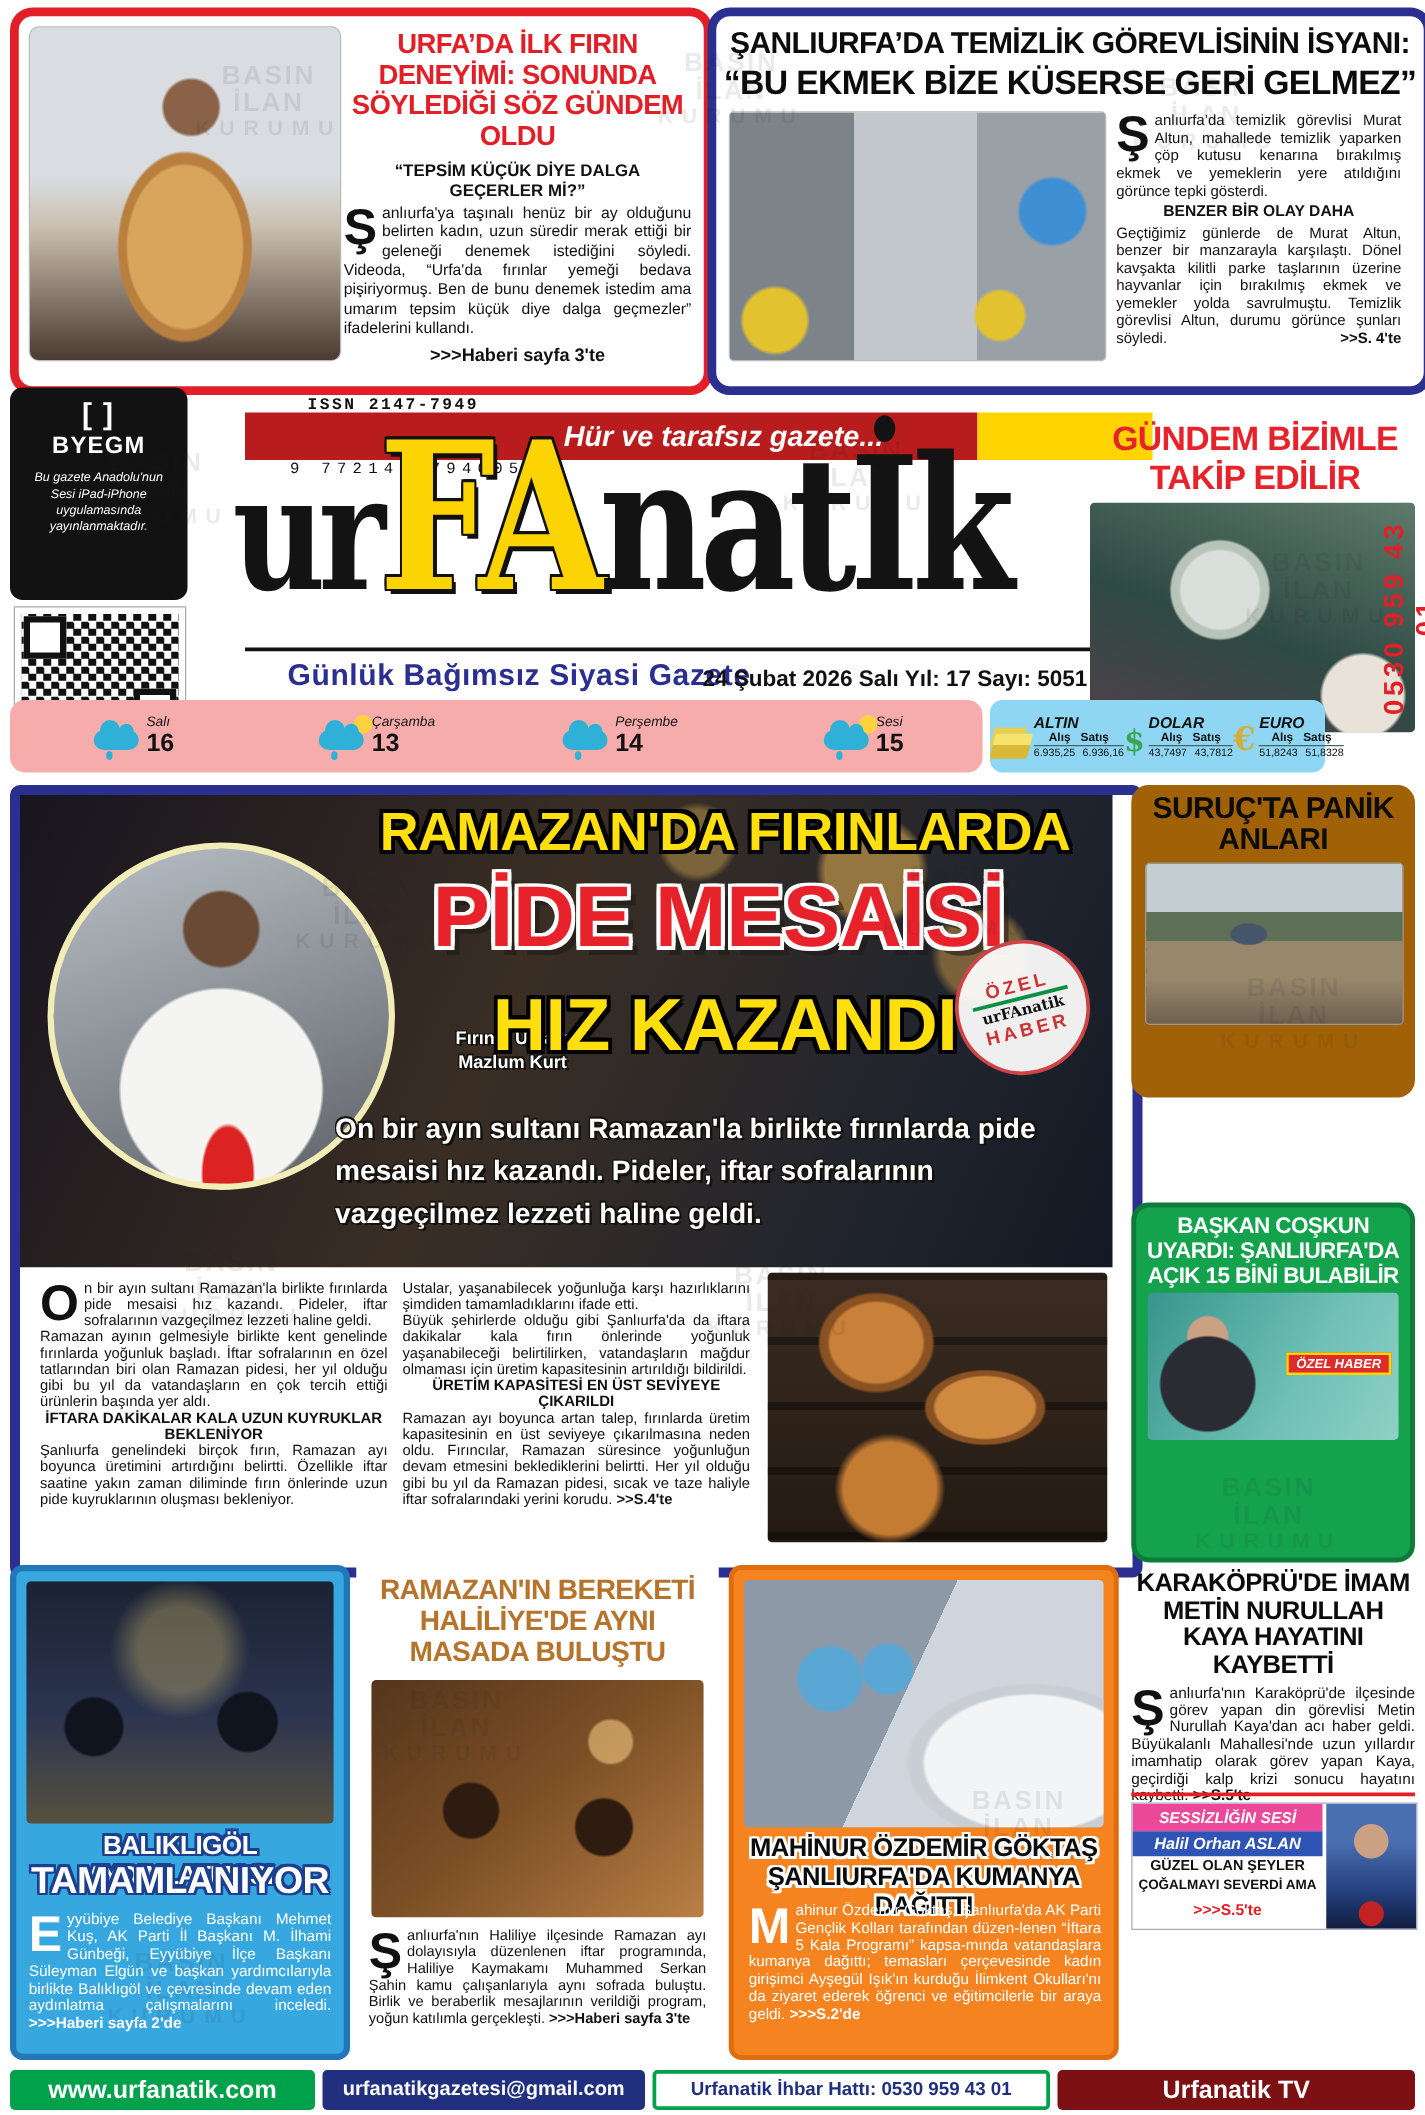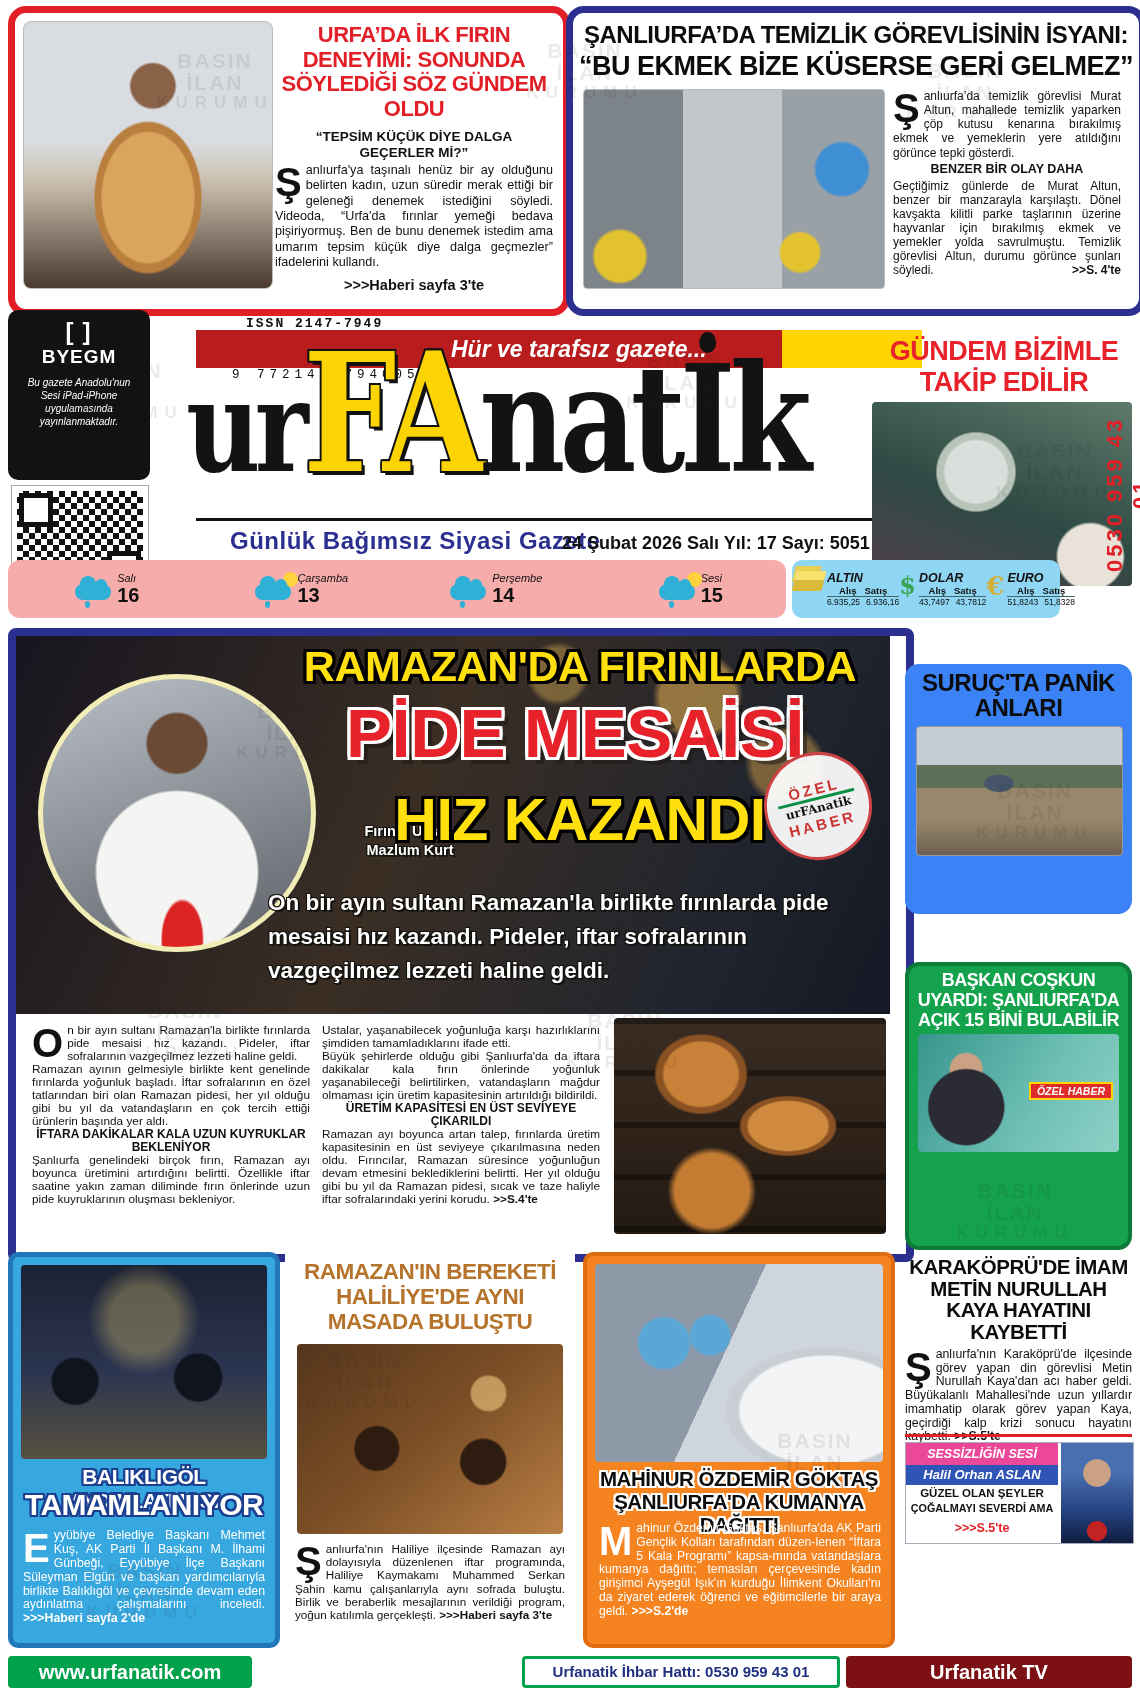--- a/index.html
+++ b/index.html
@@ -21,21 +21,21 @@
   .ph{position:absolute;border-radius:8px;overflow:hidden}
   
   .bar{position:absolute;display:flex;align-items:center}
   .wcell{flex:1;display:flex;align-items:center;justify-content:center;gap:0}
   .wicon{position:relative;width:46px;height:32px;flex:none}
   .cl{position:absolute;left:4px;top:11px;width:36px;height:16px;background:#2fb0d6;border-radius:9px}
   .cl::before{content:"";position:absolute;left:5px;top:-8px;width:16px;height:16px;background:#2fb0d6;border-radius:50%}
   .cl::after{content:"";position:absolute;right:4px;top:-5px;width:12px;height:12px;background:#2fb0d6;border-radius:50%}
   .sun{position:absolute;right:-1px;top:-1px;width:15px;height:15px;background:#ffd23e;border-radius:50%}
   .drop{position:absolute;left:14px;bottom:-3px;width:5px;height:7px;background:#2fb0d6;border-radius:50% 50% 60% 60%}
-  .ccell{flex:1;display:flex;align-items:flex-start;justify-content:center;gap:3px}
+  .ccell{flex:1;display:flex;align-items:flex-end;justify-content:center;gap:3px}
   .gold{width:30px;height:20px;flex:none;background:linear-gradient(180deg,#f7e26b 0 45%,#d9b93a 45%);transform:skewX(-14deg);border-radius:2px;box-shadow:-4px -7px 0 -2px #e8cf52}
   .cname{font-weight:bold;font-style:italic;font-size:12.5px}
   .clbl{font-size:9.5px;font-weight:bold;display:flex;gap:8px;justify-content:center}
   .cval{font-size:8.5px;display:flex;gap:6px;justify-content:center;border-top:1px solid #466}
   
   .qr{background:conic-gradient(#111 25%,#fff 0 50%,#111 0 75%,#fff 0) 0 0/12px 12px;border:5px solid #fff;outline:1px solid #aaa}
   .qr i{position:absolute;width:24px;height:24px;border:5px solid #111;background:#fff}
   .bars{background:repeating-linear-gradient(90deg,#000 0 2px,#fff 2px 4px,#000 4px 7px,#fff 7px 10px,#000 10px 11px,#fff 11px 14px)}
   .mono{font-family:"Liberation Mono",monospace}
   
@@ -258,21 +258,21 @@
       </div>
       <div class="ph" style="left:598px;top:4px;width:272px;height:216px;border-radius:4px;
                   background:radial-gradient(ellipse at 32% 26%,#c98139 0 14%,#8a5222 15% 17%,transparent 18%),
                              radial-gradient(ellipse at 64% 50%,#d08a3f 0 16%,#8a5222 17% 19%,transparent 20%),
                              radial-gradient(ellipse at 36% 80%,#c47c33 0 15%,transparent 18%),
                              repeating-linear-gradient(180deg,rgba(0,0,0,.38) 0 6px,transparent 6px 52px),
                              linear-gradient(180deg,#3a2c22,#241a12)"></div>
     </div>
   </div>
 
-  <div class="abs" style="left:905px;top:664px;width:227px;height:250px;background:#3b82f6;border-radius:14px;overflow:hidden">
+  <div class="abs" style="left:905px;top:628px;width:227px;height:250px;background:#a16207;border-radius:14px;overflow:hidden">
     <div class="hl ctr" style="margin-top:6px;font-size:24px;line-height:1.05;color:#0c0c0c;padding:0 14px">SURUÇ'TA PANİK ANLARI</div>
     <div class="ph" style="left:11px;top:62px;width:205px;height:128px;border-radius:4px;border:1px solid #999;
                 background:radial-gradient(ellipse at 40% 44%,#47556b 0 8%,transparent 9%),
                            linear-gradient(180deg,#c3cdd2 0 30%,#5e7158 30% 48%,#97876b 48% 72%,#6e6051)"></div>
     <div class="just" style="margin:8px 11px 0;font-size:12.8px;line-height:1.18">
       <span class="dcap">Ş</span><span>anlıurfa'nın Suruç ilçesinde meydana gelen trafik kazası büyük korku ve paniğe neden oldu. Kaza Şanlıurfa- Gaziantep yolu Suruç Aligör Yedi Emin otoparkı önünde meydana geldi.</span><b class="pref">&gt;&gt;4'te</b>
     </div>
   </div>
 
   <div class="abs" style="left:905px;top:962px;width:227px;height:288px;background:#14a24c;border:4px solid #0c7c38;border-radius:14px;color:#fff;overflow:hidden;box-sizing:border-box">
@@ -345,20 +345,21 @@
                            radial-gradient(circle at 40% 36%,#5aa7d6 0 9%,transparent 10%),
                            linear-gradient(115deg,#8e99a8 0 45%,#cfd5dc 45% 100%)"></div>
     <div class="abs hl ctr o2w" style="left:2px;top:212px;width:300px;font-size:20.5px;line-height:1.12;color:#0c0c0c">MAHİNUR ÖZDEMİR GÖKTAŞ ŞANLIURFA'DA KUMANYA DAĞITTI</div>
     <div class="abs just" style="left:12px;top:266px;width:282px;font-size:12.2px;line-height:1.13;color:#fff">
       <span class="dcap">M</span><span>ahinur Özdemir Göktaş, Şanlıurfa'da AK Parti Gençlik Kolları tarafından düzen-lenen “İftara 5 Kala Programı” kapsa-mında vatandaşlara kumanya dağıttı; temasları çerçevesinde kadın girişimci Ayşegül Işık'ın kurduğu İlimkent Okulları'nı da ziyaret ederek öğrenci ve eğitimcilerle bir araya geldi.</span>
       <b class="pref">&gt;&gt;&gt;S.2'de</b>
     </div>
   </div>
 
   <div class="abs ctr b" style="left:8px;top:1656px;width:244px;height:32px;line-height:32px;background:#00a14b;color:#fff;font-size:20px;border-radius:4px">www.urfanatik.com</div>
+  <div class="abs ctr b" style="left:258px;top:1656px;width:258px;height:32px;line-height:32px;background:#20307f;color:#fff;font-size:16px;border-radius:4px">urfanatikgazetesi@gmail.com</div>
   <div class="abs ctr b" style="left:522px;top:1656px;width:318px;height:32px;line-height:26px;background:#fff;border:3px solid #00a14b;color:#20307f;font-size:15px;box-sizing:border-box;border-radius:4px">Urfanatik İhbar Hattı: 0530 959 43 01</div>
   <div class="abs ctr b" style="left:846px;top:1656px;width:286px;height:32px;line-height:32px;background:#7c1013;color:#fff;font-size:20px;border-radius:4px">Urfanatik TV</div>
 
   <div class="wm" style="left:150px;top:50px;width:130px">
       <div class="l1">BASIN İLAN</div>
       <div class="l2">KURUMU</div>
     </div>
   <div class="wm" style="left:520px;top:40px;width:130px">
       <div class="l1">BASIN İLAN</div>
       <div class="l2">KURUMU</div>

